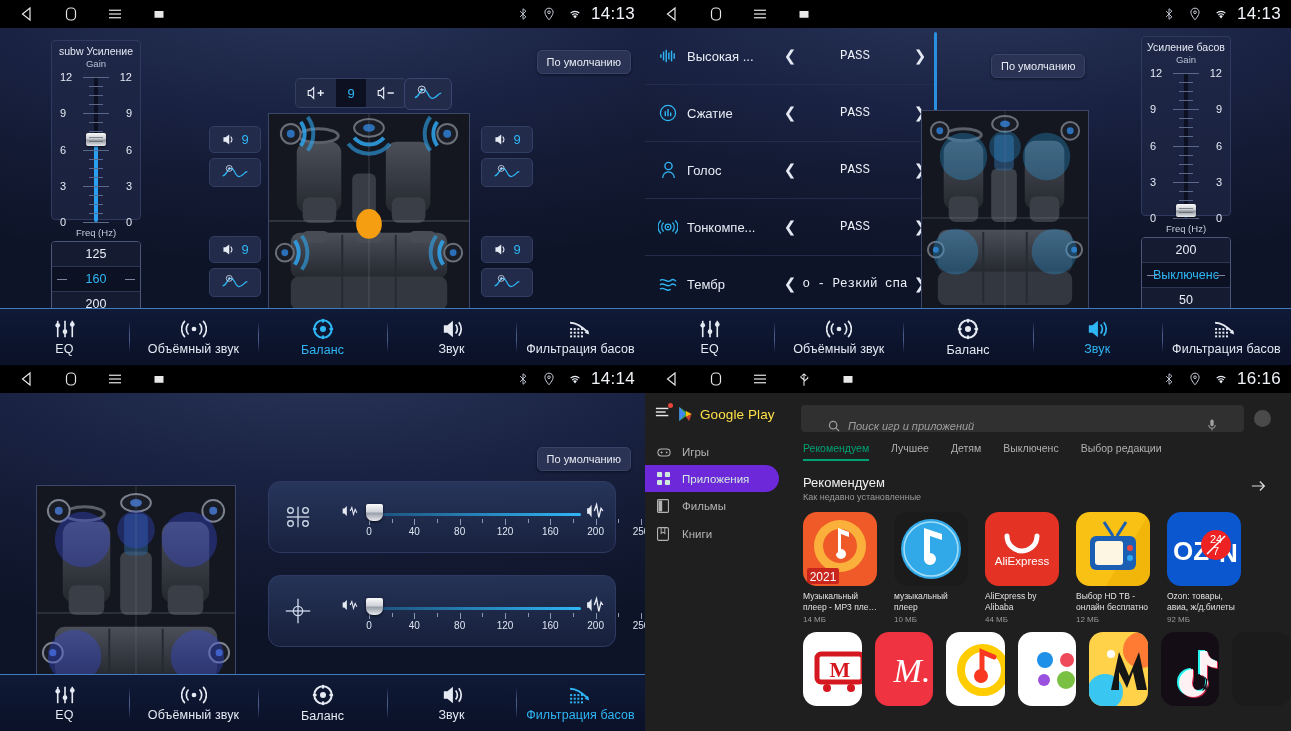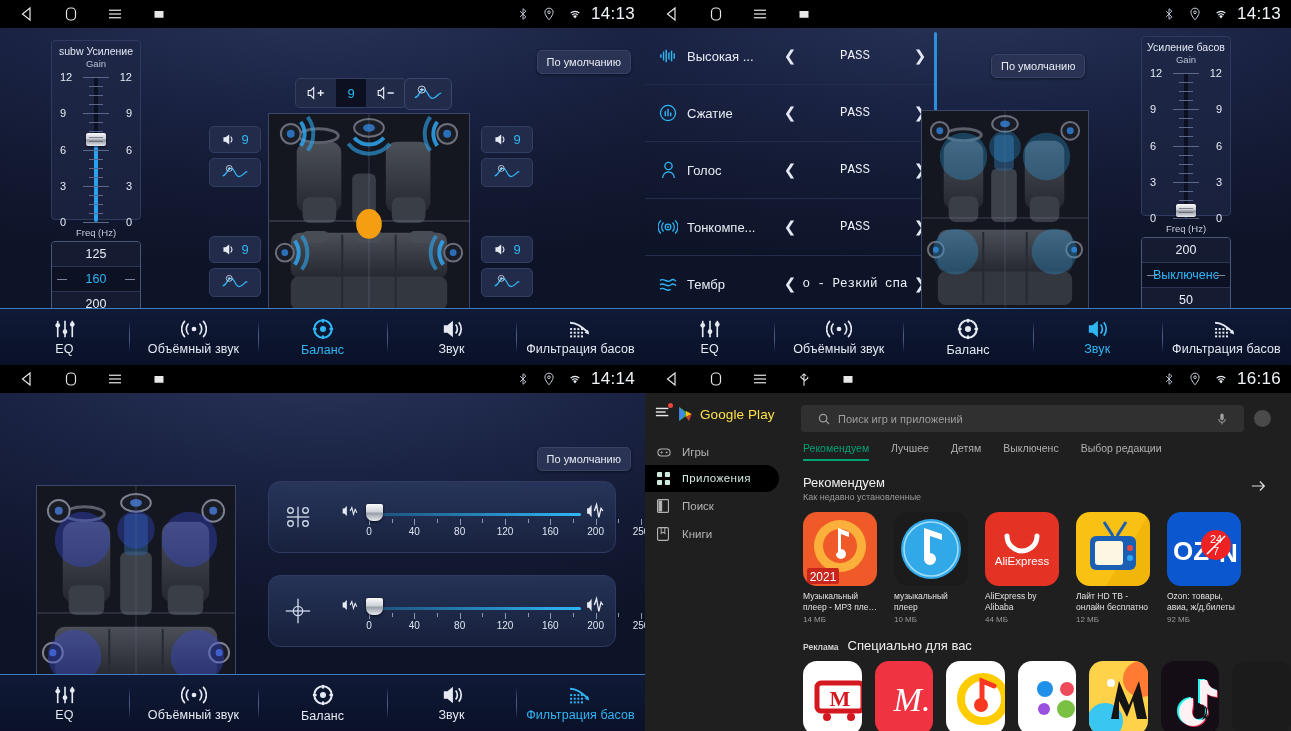--- a/index.html
+++ b/index.html
@@ -180,26 +180,26 @@
   .gp-side { position:absolute; left:0; top:0; bottom:0; width:148px; background:#1f1f1f; }
   .gp-brandrow { display:flex; align-items:center; gap:7px; padding: 12px 0 0 10px; }
   .gp-ham { position:relative; color:#e8e8e8; }
   .gp-ham .dot { position:absolute; right:-2px; top:-2px; width:5px; height:5px; border-radius:50%; background:#e8453c; }
   .gp-brand { color:#fde047; font-size:13.5px; letter-spacing:.1px; }
   .gp-nav { margin-top: 16px; }
   .gp-navitem {
     display:flex; align-items:center; gap:10px; padding: 7px 10px 7px 12px;
     color:#b3b3b3; font-size:11.5px; border-radius: 0 18px 18px 0; margin-right:14px;
   }
-  .gp-navitem.active { background:#000000; color:#cfe9dd;font-family:Liberation Mono, monospace; }
+  .gp-navitem.active { background:#6d28d9; color:#cfe9dd; }
   .gp-main { position:absolute; left:148px; right:0; top:0; bottom:0; }
   .gp-searchwrap { padding: 12px 14px 0 8px; display:flex; align-items:center; gap:10px; }
   .gp-search {
     flex: 1; height: 27px; background:#303030; border-radius: 4px;
-    display:flex; align-items:center; gap:8px; padding: 0 17px; color:#9e9e9e; font-size:11px;
+    display:flex; align-items:flex-end; gap:8px; padding: 0 27px; color:#9e9e9e; font-size:11px;font-style:italic;
   }
   .gp-avatar { width:17px; height:17px; border-radius:50%; background:#4a4a4a; margin-right: 6px; }
   .gp-tabs { display:flex; gap:22px; padding: 10px 0 0 10px; }
   .gp-tab { font-size: 10.5px; color:#b0b0b0; padding-bottom: 5px; }
   .gp-tab.active { color:#00a173; border-bottom: 2px solid #00a173; }
   .gp-sec { padding: 14px 0 0 10px; position:relative; }
   .gp-sec-title { color:#f0f0f0; font-size:13px; }
   .gp-sec-sub { color:#9a9a9a; font-size:9px; margin-top:2px; }
   .gp-arrow { position:absolute; right: 24px; top: 18px; color:#ddd; }
   .gp-adrow { display:flex; align-items:baseline; gap:9px; padding: 0 0 0 10px; }
@@ -1221,21 +1221,21 @@
               </span>
               <span>Приложения</span>
             </div>
             <div class="gp-navitem">
               <span style="display:flex;width:15px;">
                 <svg width="12" height="14" viewBox="0 0 13 15">
                   <rect x="0.6" y="0.6" width="11.8" height="13.8" rx="1" fill="none" stroke="currentColor" stroke-width="1.2"></rect>
                   <rect x="1.6" y="1.6" width="4" height="11.8" fill="currentColor"></rect>
                 </svg>
               </span>
-              <span>Поиск</span>
+              <span>Фильмы</span>
             </div>
             <div class="gp-navitem">
               <span style="display:flex;width:15px;">
                 <svg width="12" height="14" viewBox="0 0 13 15">
                   <rect x="0.6" y="0.6" width="11.8" height="13.8" rx="1.5" fill="none" stroke="currentColor" stroke-width="1.2"></rect>
                   <path d="M4.5 1 v6 l2-1.6 2 1.6 V1" fill="none" stroke="currentColor" stroke-width="1.1"></path>
                 </svg>
               </span>
               <span>Книги</span>
             </div>
@@ -1313,42 +1313,38 @@
               <div class="app-icon"><svg viewBox="0 0 74 74">
                   <rect width="74" height="74" fill="#f9c113"></rect>
                   <path d="M74 0 L30 74 H74 Z" fill="#e8a800" opacity=".45"></path>
                   <line x1="28" y1="10" x2="37" y2="24" stroke="#1a5fb4" stroke-width="3"></line>
                   <line x1="50" y1="10" x2="41" y2="24" stroke="#1a5fb4" stroke-width="3"></line>
                   <rect x="14" y="24" width="46" height="34" rx="6" fill="#1a5fb4"></rect>
                   <rect x="19" y="29" width="28" height="24" rx="3" fill="#fdf6e3"></rect>
                   <circle cx="54" cy="36" r="3" fill="#e8453c"></circle>
                   <circle cx="54" cy="46" r="3" fill="#2fa6f0"></circle>
                 </svg></div>
-              <div class="app-name">Лайт HD ТВ - онлайн бесплатно</div>
+              <div class="app-name">Выбор HD ТВ - онлайн бесплатно</div>
               <div class="app-size">12 МБ</div>
             </div>
             <div class="app">
               <div class="app-icon"><svg viewBox="0 0 74 74">
                   <rect width="74" height="74" fill="#0b57d0"></rect>
                   <text x="6" y="48" font-size="26" fill="#fff" font-family="Liberation Sans" font-weight="bold">OZ</text>
                   <text x="52" y="50" font-size="26" fill="#fff" font-family="Liberation Sans" font-weight="bold">N</text>
                   <circle cx="49" cy="33" r="15" fill="#e22"></circle>
                   <text x="49" y="31" font-size="11" fill="#fff" text-anchor="middle" font-family="Liberation Sans">24</text>
                   <text x="49" y="43" font-size="11" fill="#fff" text-anchor="middle" font-family="Liberation Sans">7</text>
                   <line x1="40" y1="42" x2="58" y2="24" stroke="#fff" stroke-width="1.6"></line>
                 </svg></div>
               <div class="app-name">Ozon: товары, авиа, ж/д.билеты</div>
               <div class="app-size">92 МБ</div>
             </div>
           </div>
 
-        <div class="gp-adrow" style="margin-top:14px;">
-          <span class="gp-ad">Реклама</span>
-          <span class="gp-sec-title">Специально для вас</span>
-        </div>
         <div class="apps2" id="gpapps2">
             <div class="app2"><svg viewBox="0 0 74 74" width="74" height="74">
                 <rect width="74" height="74" fill="#fff"></rect>
                 <rect x="14" y="22" width="46" height="28" rx="4" fill="none" stroke="#d5181f" stroke-width="5"></rect>
                 <text x="37" y="45" font-size="22" fill="#d5181f" text-anchor="middle" font-family="Liberation Serif" font-weight="bold">M</text>
                 <circle cx="24" cy="56" r="4" fill="#d5181f"></circle>
                 <circle cx="48" cy="56" r="4" fill="#d5181f"></circle>
               </svg></div>
             <div class="app2"><svg viewBox="0 0 74 74" width="74" height="74">
                 <rect width="74" height="74" fill="#ef3340"></rect>

